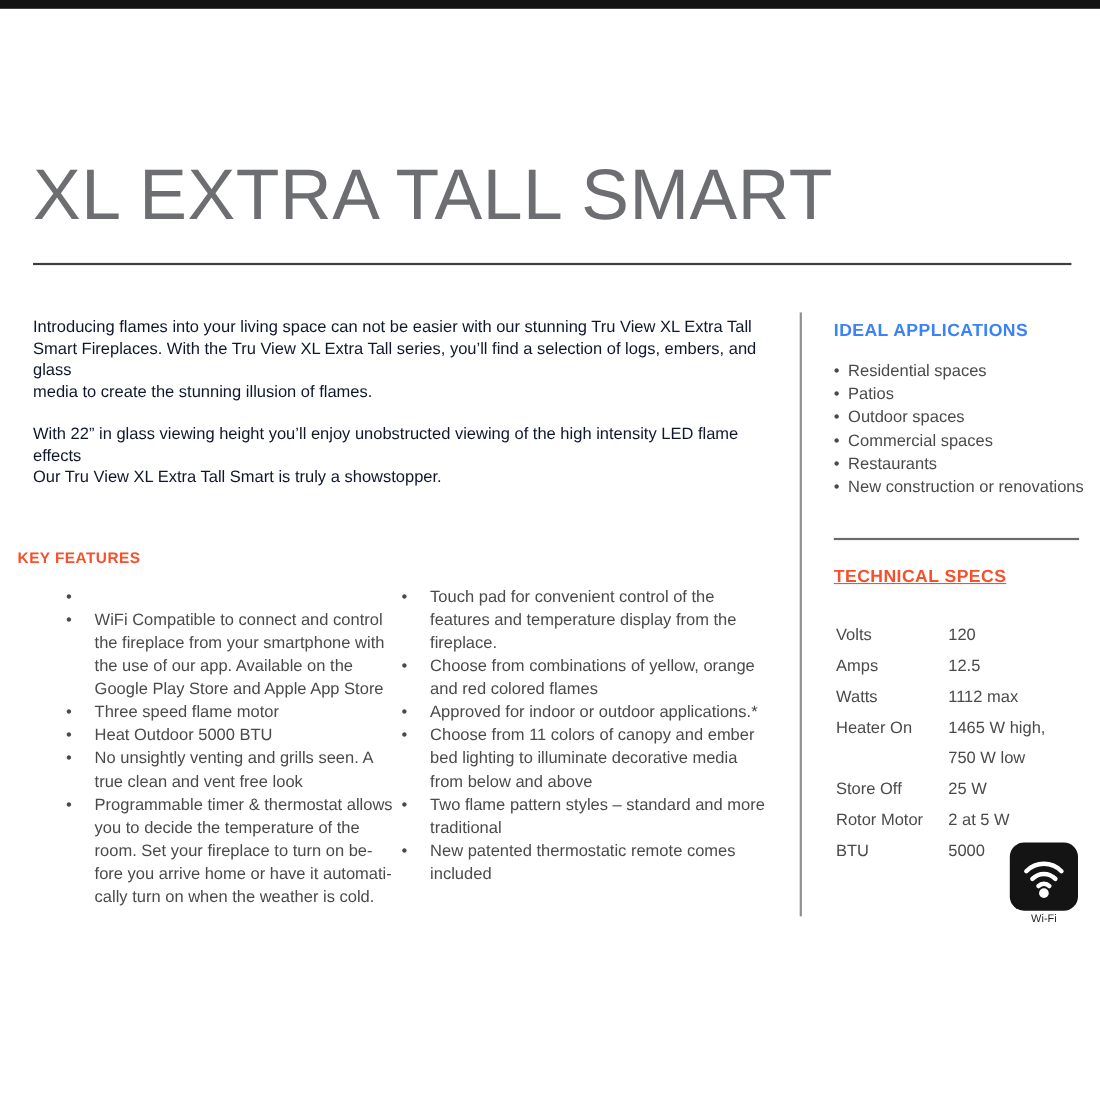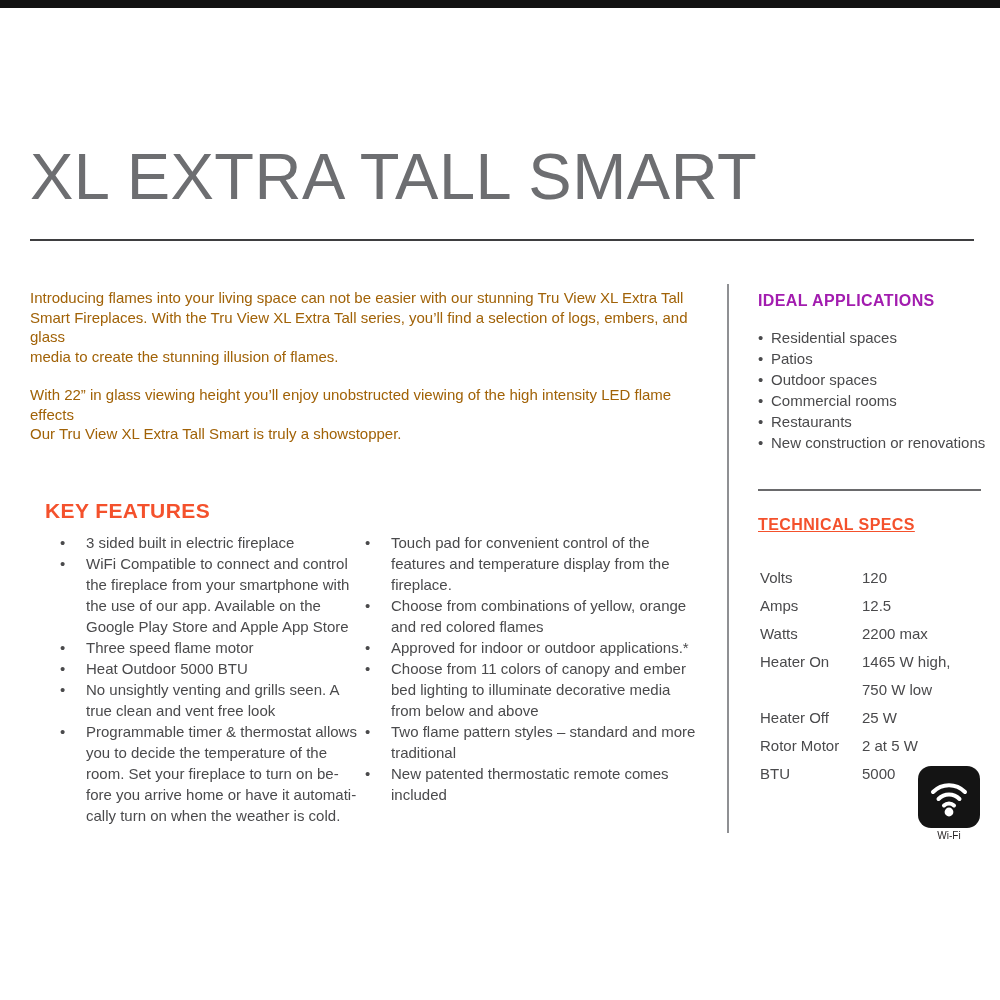--- a/index.html
+++ b/index.html
@@ -34,30 +34,30 @@
     left: 30px; top: 239px;
     width: 944px; height: 2px;
     background: #3e3e40;
   }
   .intro {
     position: absolute;
     left: 30px; top: 288px;
     width: 680px;
     font-size: 15px;
     line-height: 19.5px;
-    color: #a16207;
+    color: #0f172a;
   }
   .intro p { white-space: pre-line; margin-bottom: 19px; }
   .section-heading {
     position: absolute;
     font-weight: 700;
     letter-spacing: 0.4px;
     white-space: nowrap;
   }
-  #key-features-heading { left: 45px; top: 499px; font-size: 21px; }
+  #key-features-heading { left: 16px; top: 499px; font-size: 14px; }
   #ideal-heading { left: 758px; top: 292px; font-size: 16px; }
   #tech-heading { left: 758px; top: 516px; font-size: 16px; text-decoration: underline; }
   .features-col {
     position: absolute;
     top: 532px;
     font-size: 15px;
     line-height: 21px;
     color: #4a4a4c;
   }
   #features-left { left: 60px; width: 300px; }
@@ -134,21 +134,20 @@
       <p>With 22” in glass viewing height you’ll enjoy unobstructed viewing of the high intensity LED flame effects
 Our Tru View XL Extra Tall Smart is truly a showstopper.</p>
     </div>
 
   <h2 class="section-heading" id="key-features-heading" style="color: rgb(244, 81, 44);">KEY FEATURES</h2>
 
   <div class="features-col" id="features-left">
 
       <div class="feature-item">
         <span class="marker">•</span>
-        <span class="ftext">3 sided built in electric fireplace</span>
       </div>
 
       <div class="feature-item">
         <span class="marker">•</span>
         <span class="ftext">WiFi Compatible to connect and control
 the fireplace from your smartphone with
 the use of our app.  Available on the
 Google Play Store and Apple App Store</span>
       </div>
 
@@ -213,42 +212,42 @@
 
       <div class="feature-item">
         <span class="marker">•</span>
         <span class="ftext">New patented thermostatic remote comes
 included</span>
       </div>
     </div>
 
   <div class="vertical-divider"></div>
 
-  <h2 class="section-heading" id="ideal-heading" style="color: #a21caf;">IDEAL APPLICATIONS</h2>
+  <h2 class="section-heading" id="ideal-heading" style="color: #3b82f6;">IDEAL APPLICATIONS</h2>
 
   <div class="sidebar-list">
 
       <div class="app-item">
         <span class="marker">•</span>
         <span>Residential spaces</span>
       </div>
 
       <div class="app-item">
         <span class="marker">•</span>
         <span>Patios</span>
       </div>
 
       <div class="app-item">
         <span class="marker">•</span>
         <span>Outdoor spaces</span>
       </div>
 
       <div class="app-item">
         <span class="marker">•</span>
-        <span>Commercial rooms</span>
+        <span>Commercial spaces</span>
       </div>
 
       <div class="app-item">
         <span class="marker">•</span>
         <span>Restaurants</span>
       </div>
 
       <div class="app-item">
         <span class="marker">•</span>
         <span>New construction or renovations</span>
@@ -266,31 +265,31 @@
         <span class="spec-value">120</span>
       </div>
 
       <div class="spec-row">
         <span class="spec-label">Amps</span>
         <span class="spec-value">12.5</span>
       </div>
 
       <div class="spec-row">
         <span class="spec-label">Watts</span>
-        <span class="spec-value">2200 max</span>
+        <span class="spec-value">1112 max</span>
       </div>
 
       <div class="spec-row">
         <span class="spec-label">Heater On</span>
         <span class="spec-value">1465 W high,
 750 W low</span>
       </div>
 
       <div class="spec-row">
-        <span class="spec-label">Heater Off</span>
+        <span class="spec-label">Store Off</span>
         <span class="spec-value">25 W</span>
       </div>
 
       <div class="spec-row">
         <span class="spec-label">Rotor Motor</span>
         <span class="spec-value">2 at 5 W</span>
       </div>
 
       <div class="spec-row">
         <span class="spec-label">BTU</span>

